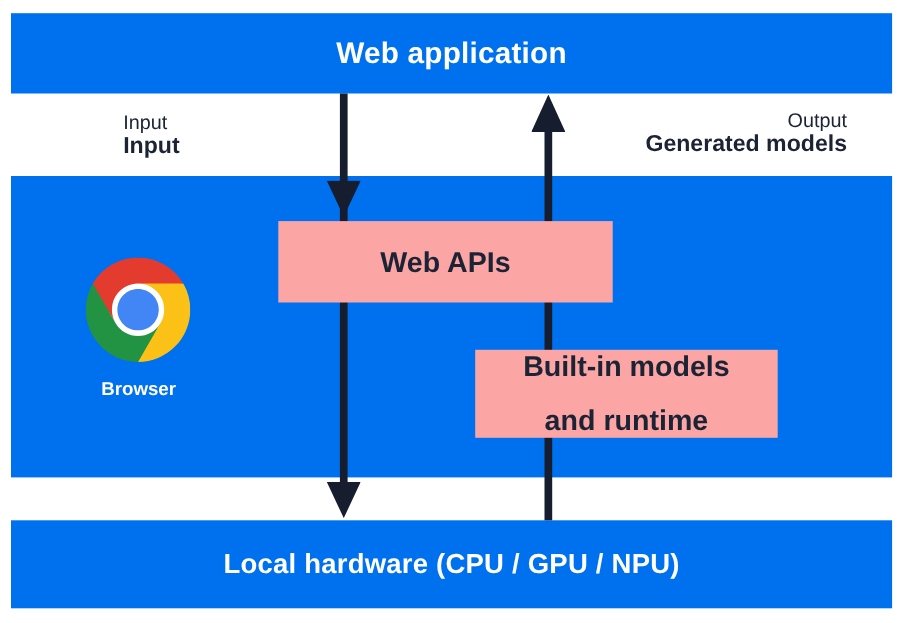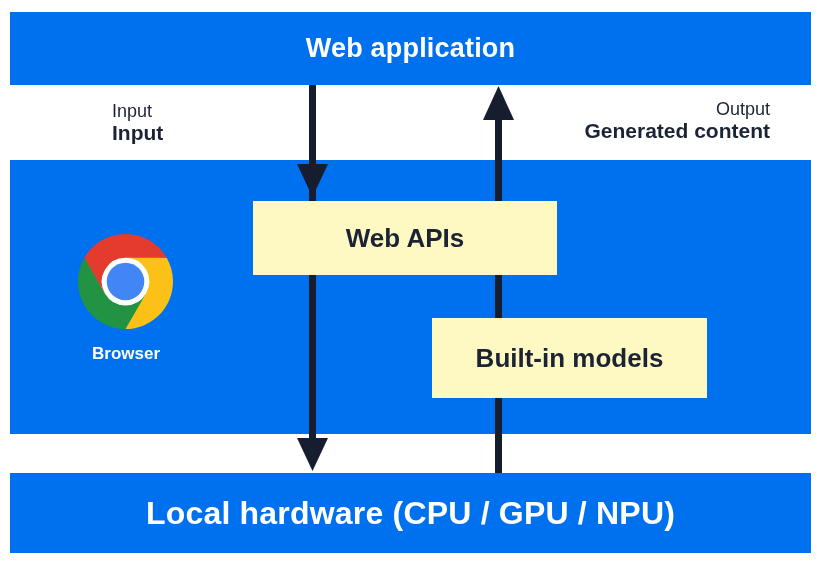--- a/index.html
+++ b/index.html
@@ -26,21 +26,21 @@
   }
   .bar-top    { top: 12px;  height: 73px; z-index: 0; }
   .bar-mid    { top: 160px; height: 274px; z-index: 0; }
   .bar-bottom { top: 473px; height: 80px; z-index: 0; }
   .bar-title {
     color: #ffffff;
     font-weight: bold;
     font-size: 27px;
     letter-spacing: 0.2px;
   }
-  .bar-bottom .bar-title { font-size: 32px; }
+  .bar-bottom .bar-title { font-size: 25px; }
 
   
   .gap-label {
     position: absolute;
     z-index: 3;
     display: flex;
     flex-direction: column;
     color: #1B2335;
     line-height: 22px;
   }
@@ -67,21 +67,21 @@
   }
   .head-down { clip-path: polygon(0 0, 100% 0, 50% 100%); }
   .head-up   { clip-path: polygon(50% 0, 100% 100%, 0 100%); }
   .head-down-1 { left: 297px; top: 164px; }
   .head-down-2 { left: 297px; top: 438px; }
   .head-up-1   { left: 483px; top: 86px; height: 34px; }
 
   
   .ybox {
     position: absolute;
-    background: #fef9c3;
+    background: #fca5a5;
     z-index: 2;
     display: flex;
     flex-direction: column;
     align-items: center;
     justify-content: center;
     color: #1B2335;
     font-weight: bold;
     font-size: 26px;
     line-height: 33px;
     text-align: center;
@@ -119,21 +119,21 @@
   <div class="bar bar-top">
     <span class="bar-title">Web application</span>
   </div>
 
   <div class="gap-label left">
     <span class="gap-title">Input</span>
     <span class="gap-subtitle">Input</span>
   </div>
   <div class="gap-label right">
     <span class="gap-title">Output</span>
-    <span class="gap-subtitle">Generated content</span>
+    <span class="gap-subtitle">Generated models</span>
   </div>
 
   <div class="bar bar-mid"></div>
 
   <div class="vline line-down"></div>
   <div class="arrowhead head-down head-down-1"></div>
   <div class="arrowhead head-down head-down-2"></div>
   <div class="vline line-up"></div>
   <div class="arrowhead head-up head-up-1"></div>
 
@@ -146,19 +146,20 @@
       <path fill="#E33B2E" d="M128.003 64.004H238.84a127.973 127.973 0 0 0-221.685.015l55.419 95.99l.015.008a63.993 63.993 0 0 1 55.415-96.014z"></path>
     </svg>
   </div>
   <div class="browser-label">Browser</div>
 
   <div class="ybox box-web-apis">
     <span>Web APIs</span>
   </div>
   <div class="ybox box-builtin">
     <span>Built-in models</span>
+    <span>and runtime</span>
   </div>
 
   <div class="bar bar-bottom">
     <span class="bar-title">Local hardware (CPU / GPU / NPU)</span>
   </div>
 
 </div>
 
 </body></html>

